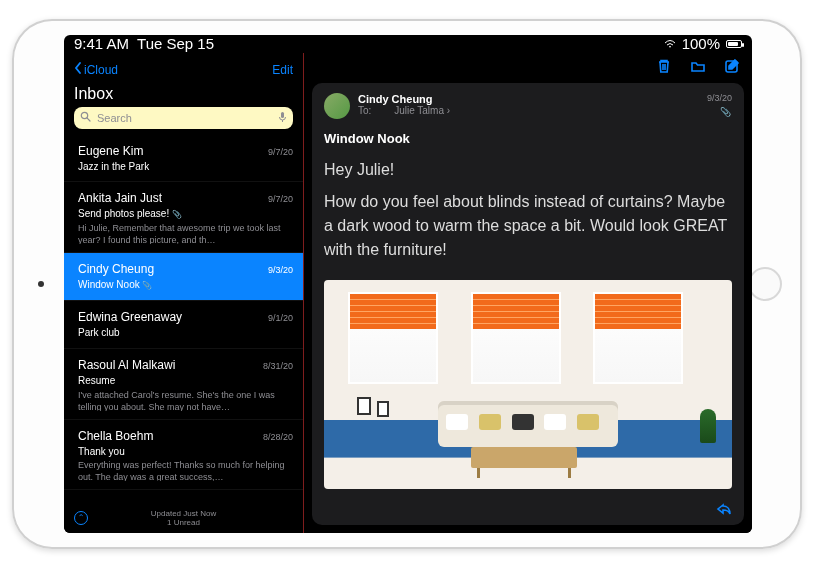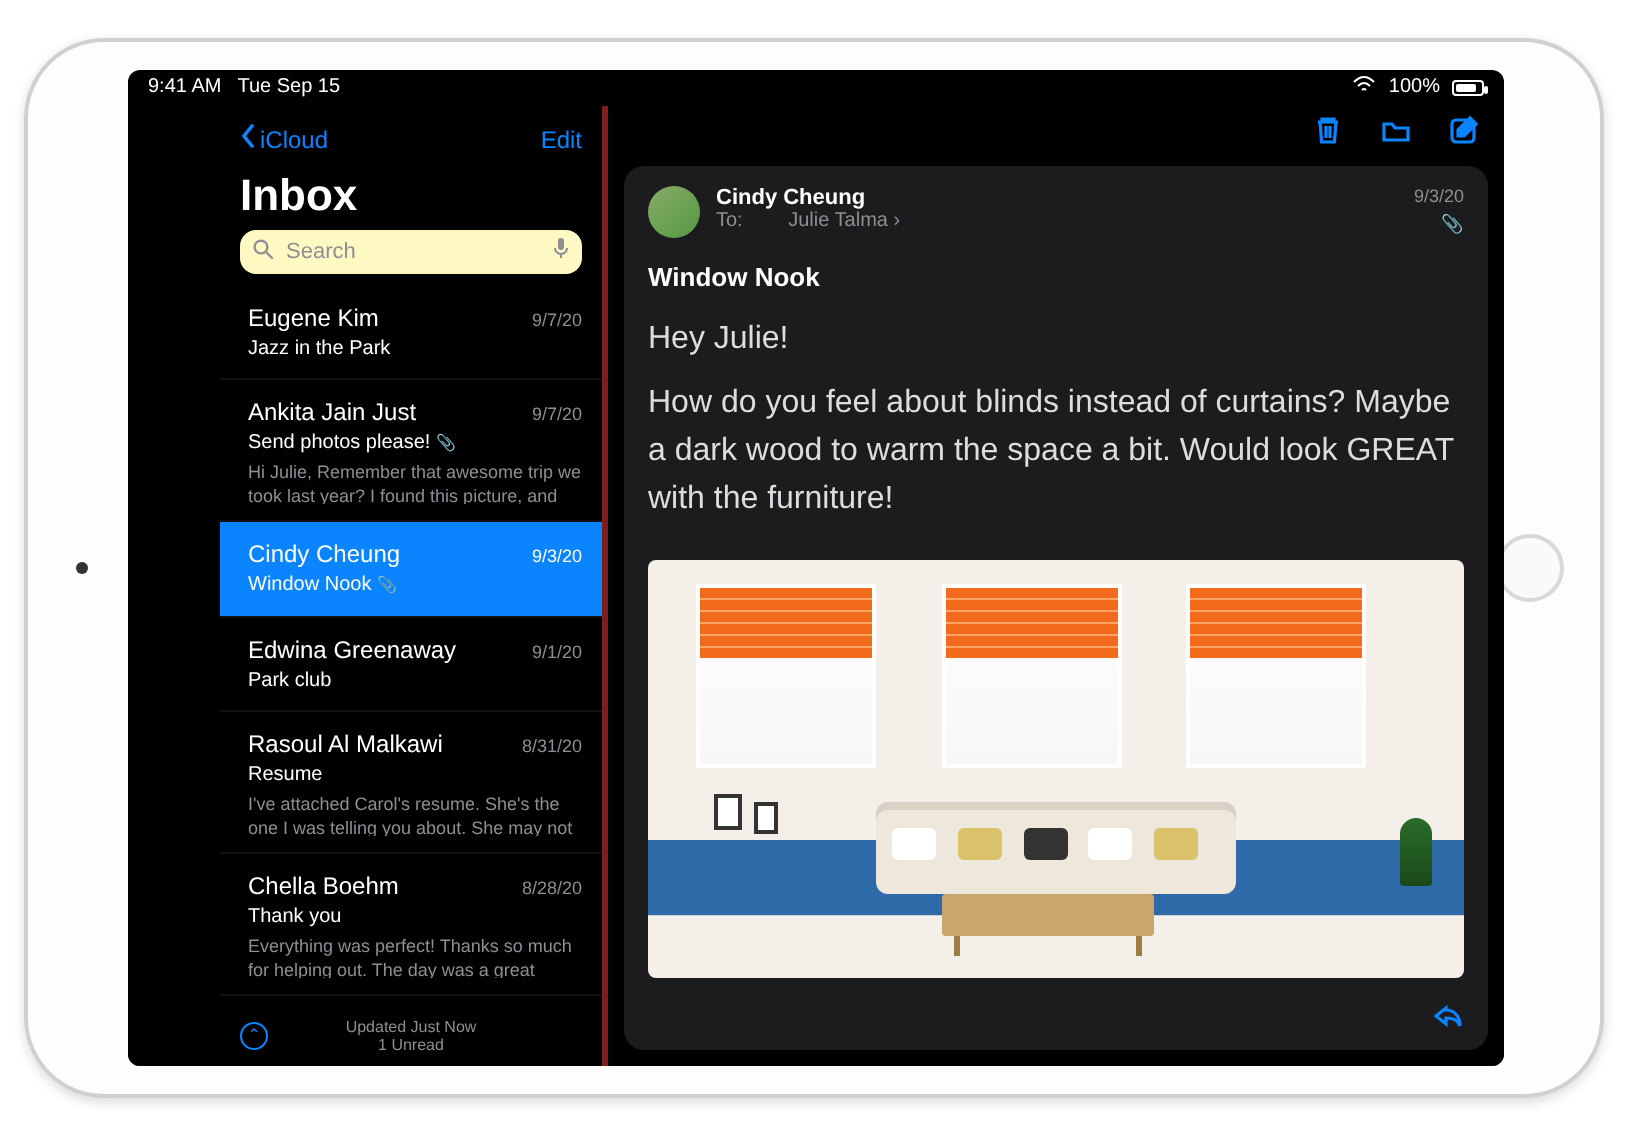--- a/index.html
+++ b/index.html
@@ -18,37 +18,37 @@
   .camera-dot {
     position:absolute; left:26px; top:50%; transform:translateY(-50%);
     width:6px; height:6px; border-radius:50%; background:#333;
   }
   .screen {
     width:688px; height:498px; background:#000; border-radius:6px; overflow:hidden;
     position:absolute; left:52px; top:16px; display:flex; flex-direction:column;
   }
 
   
-  .statusbar { height:18px; color:#fff; font-size:10px; display:flex; align-items:center; padding:0 10px; justify-content:space-between; }
+  .statusbar { height:18px; color:#fff; font-size:15px; display:flex; align-items:center; padding:0 10px; justify-content:space-between; }
   .status-left { display:flex; gap:8px; color:#fff; }
   .status-right { display:flex; gap:6px; align-items:center; color:#fff; }
   .wifi, .batt { display:inline-block; }
   .batt { width:16px; height:8px; border:1px solid #fff; border-radius:2px; position:relative; }
   .batt::after { content:""; position:absolute; right:-3px; top:2px; width:2px; height:4px; background:#fff; border-radius:1px; }
   .batt-fill { position:absolute; left:1px; top:1px; bottom:1px; width:70%; background:#fff; border-radius:1px; }
 
   .content { flex:1; display:flex; min-height:0; }
 
   
-  .sidebar { width:240px; background:#000; color:#fff; display:flex; flex-direction:column; border-right:3px solid #7f1d1d;padding-left:46px; }
+  .sidebar { width:240px; background:#000; color:#fff; display:flex; flex-direction:column; border-right:1px solid #7f1d1d; }
   .sb-header { padding:4px 10px 0; }
   .sb-nav { display:flex; align-items:center; justify-content:space-between; height:26px; font-size:12px; }
   .back { color:#0a84ff; display:flex; align-items:center; gap:2px; }
   .edit { color:#0a84ff; }
-  .sb-title { font-size:22px; font-weight:700; padding:2px 0 4px; }
+  .sb-title { font-size:16px; font-weight:400; padding:2px 0 4px; }
   .search {
     display:flex; align-items:center; gap:6px; background:#fef9c3; border-radius:8px;
     height:22px; padding:0 6px; color:#8e8e93; font-size:11px; margin-bottom:6px;
   }
   .search .spacer { flex:1; }
   .list { flex:1; overflow:hidden; }
   .item { padding:8px 10px 8px 14px; border-bottom:1px solid #111; font-size:10px; line-height:1.35; color:#8e8e93; position:relative; }
   .item .row1 { display:flex; justify-content:space-between; align-items:baseline; }
   .item .sender { color:#fff; font-weight:400; font-size:12px; }
   .item .date { color:#8e8e93; font-size:9px; }

